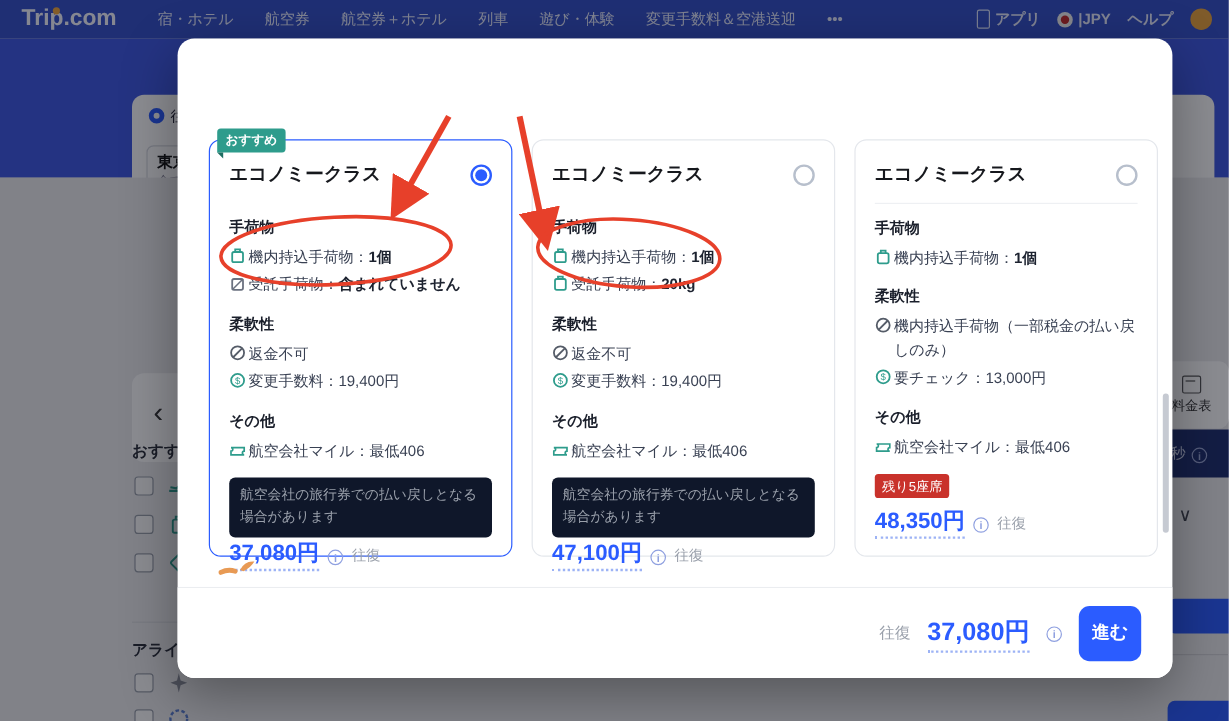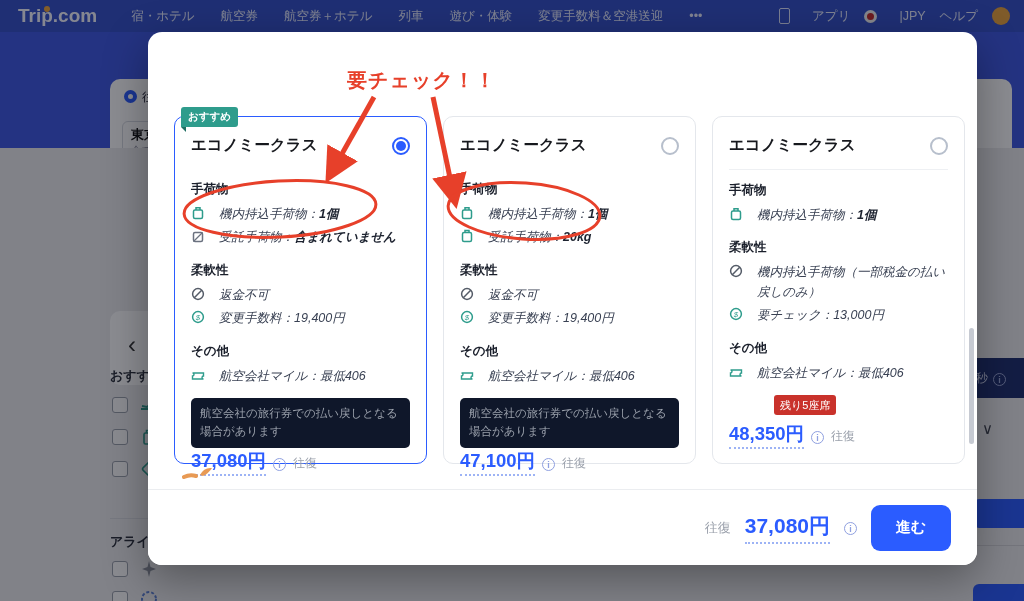--- a/index.html
+++ b/index.html
@@ -6,21 +6,21 @@
   .stage{position:relative;width:1024px;height:601px;overflow:hidden;
          font-family:"Liberation Sans","DejaVu Sans",sans-serif;background:#ececef;}
 
   
   .nav{position:absolute;left:0;top:0;width:1024px;height:32px;background:#3350c9;
        display:flex;align-items:center;color:#e8ecff;font-size:12.5px;z-index:1;}
   .nav .logo{font-size:19px;font-weight:bold;color:#f4f6ff;margin:0 34px 0 18px;position:relative;}
   .nav .logo .dot{position:absolute;right:47px;top:1px;width:6px;height:6px;border-radius:50%;background:#f0a63c;}
   .nav .navitem{margin-right:26px;white-space:nowrap;}
   .nav .spacer{flex:1;}
-  .nav .r{display:flex;align-items:center;gap:22px;margin-right:14px;white-space:nowrap;}
+  .nav .r{display:flex;align-items:center;gap:4px;margin-right:14px;white-space:nowrap;font-weight:bold;}
   .phone-ic{display:inline-block;width:9px;height:14px;border:1.5px solid #dfe5ff;border-radius:2px;}
   .flag{display:inline-block;width:13px;height:13px;border-radius:50%;background:#f3f3f3;position:relative;}
   .flag::after{content:"";position:absolute;left:3px;top:3px;width:7px;height:7px;border-radius:50%;background:#c52a2a;}
   .avatar{width:18px;height:18px;border-radius:50%;background:#e8a33d;}
 
   .hero{position:absolute;left:0;top:32px;width:1024px;height:116px;background:#3d57e2;}
   .search-card{position:absolute;left:110px;top:47px;width:902px;height:93px;background:#fff;border-radius:10px;}
   .radio-sm{position:absolute;left:14px;top:11px;width:13px;height:13px;border-radius:50%;border:4px solid #2b5cff;background:#fff;box-sizing:border-box;}
   .trip-type{position:absolute;left:32px;top:10px;font-size:12px;color:#223;}
   .city-box{position:absolute;left:12px;top:42px;width:210px;height:42px;border:1px solid #d6d9e0;border-radius:6px;padding:4px 8px;box-sizing:border-box;}
@@ -64,36 +64,36 @@
          padding:3px 7px;border-radius:3px 3px 3px 0;}
   .badge::after{content:"";position:absolute;left:0;bottom:-5px;border-top:5px solid #1f6e62;border-left:5px solid transparent;}
   .c-titlerow{display:flex;justify-content:space-between;align-items:center;}
   .c-title{font-size:15.5px;font-weight:bold;color:#16181d;}
   .radio{width:18px;height:18px;border-radius:50%;border:2px solid #b7bfcc;box-sizing:border-box;}
   .radio.on{border-color:#2b5cff;position:relative;}
   .radio.on::after{content:"";position:absolute;left:2px;top:2px;width:10px;height:10px;border-radius:50%;background:#2b5cff;}
   .c-div{height:1px;background:#eef0f3;margin:13px 0 12px;}
   .sec-h{font-size:12.5px;font-weight:bold;color:#1a1f2b;margin:10px 0 7px;}
   .sec-h.first{margin-top:0;}
-  .item{display:flex;gap:14px;font-size:12.5px;color:#394153;line-height:1.55;margin-bottom:4px;font-style:italic;}
+  .item{display:flex;gap:2px;font-size:12.5px;color:#394153;line-height:1.55;margin-bottom:4px;}
   .item .ic{flex:0 0 14px;height:14px;margin-top:1px;}
   .item b{color:#1d2330;}
   .note{background:#0f172a;border-radius:5px;padding:7px 9px;font-size:11.5px;color:#9aa0ab;line-height:1.55;margin-top:8px;}
   .price-row{margin-top:auto;display:flex;align-items:baseline;gap:7px;}
   .price{font-size:18.5px;font-weight:bold;color:#2b5cff;border-bottom:2px dotted #9db3f5;padding-bottom:1px;}
   .price-unit{font-size:12px;color:#9aa0ab;}
-  .seats{display:inline-block;background:#c9322b;color:#fff;font-size:11px;padding:2.5px 6px;border-radius:3px;margin-bottom:6px;align-self:flex-start;margin-left:45px;}
+  .seats{display:inline-block;background:#c9322b;color:#fff;font-size:11px;padding:2.5px 6px;border-radius:3px;margin-bottom:6px;align-self:flex-start;}
   .info-ic{display:inline-block;width:13px;height:13px;border:1.3px solid #8fa0e0;border-radius:50%;color:#8fa0e0;
            font-size:9px;line-height:13px;text-align:center;font-weight:bold;box-sizing:border-box;transform:translateY(1px);}
 
   .m-footer{position:absolute;left:0;bottom:0;width:100%;height:76px;border-top:1px solid #ebedf0;border-radius:0 0 14px 14px;
             background:#fff;display:flex;align-items:center;justify-content:flex-end;gap:14px;padding-right:26px;box-sizing:border-box;}
   .f-unit{font-size:13px;color:#9aa0ab;}
   .f-price{font-size:21px;font-weight:bold;color:#2b5cff;border-bottom:2px dotted #9db3f5;padding-bottom:2px;}
-  .proceed{width:80px;height:46px;background:#2b5cff;border:none;border-radius:9px;color:#fff;font-size:15px;font-weight:bold;
+  .proceed{width:52px;height:46px;background:#2b5cff;border:none;border-radius:9px;color:#fff;font-size:15px;font-weight:bold;
            font-family:inherit;cursor:pointer;}
   .m-scrollbar{position:absolute;right:3px;top:296px;width:5px;height:116px;border-radius:3px;background:#c6cad2;}
   .doodle{position:absolute;left:34px;bottom:84px;}
 
   
   .anno-text{position:absolute;left:347px;top:67px;z-index:20;color:#e7402a;font-size:20px;font-weight:bold;letter-spacing:1px;}
   .anno-svg{position:absolute;left:0;top:0;z-index:20;pointer-events:none;}
 </style>
 </head>
 <body>
@@ -167,20 +167,24 @@
     <span class="cbx" style="top:443px;"></span>
     <svg class="cbx-ic" style="top:442px;" viewBox="0 0 18 18">
         <circle cx="9" cy="9" r="7" fill="none" stroke="#5b7fd0" stroke-width="2" stroke-dasharray="3 2"></circle>
       </svg>
 
     <div class="row-div" style="top:397px;"></div>
 
     <div class="row-btn" style="top:351px;"></div>
     <div class="row-btn" style="top:436px;"></div>
 
+    <div class="fare-cal">
+      <span class="cal-ic"></span>
+      <span>料金表</span>
+    </div>
     <div class="timer-pill">
       <span>秒</span>
       <span class="info-ic" style="border-color:#9aa6d6;color:#9aa6d6;">i</span>
     </div>
     <div class="chev-down">∨</div>
   </div>
 
   <div class="backdrop"></div>
 
   <div class="modal">
@@ -345,21 +349,20 @@
     <div class="m-footer">
       <span class="f-unit">往復</span>
       <span class="f-price">37,080円</span>
       <span class="info-ic">i</span>
       <button class="proceed">進む</button>
     </div>
 
     <div class="m-scrollbar"></div>
   </div>
 
-  <div class="anno-text">要チェック！！</div>
   <svg class="anno-svg" width="1024" height="601" viewBox="0 0 1024 601">
     <defs>
       <marker id="ah" markerWidth="7" markerHeight="7" refX="3.5" refY="3.5" orient="auto">
         <polygon points="0,0 7,3.5 0,7" fill="#e7402a"></polygon>
       </marker>
     </defs>
     <line x1="374" y1="97" x2="334" y2="168" stroke="#e7402a" stroke-width="5" marker-end="url(#ah)"></line>
     <line x1="433" y1="97" x2="453" y2="192" stroke="#e7402a" stroke-width="5" marker-end="url(#ah)"></line>
     <ellipse cx="280" cy="209" rx="96" ry="28" fill="none" stroke="#e7402a" stroke-width="3" transform="rotate(-3 280 209)"></ellipse>
     <ellipse cx="524" cy="211" rx="76" ry="28" fill="none" stroke="#e7402a" stroke-width="3" transform="rotate(4 524 211)"></ellipse>

